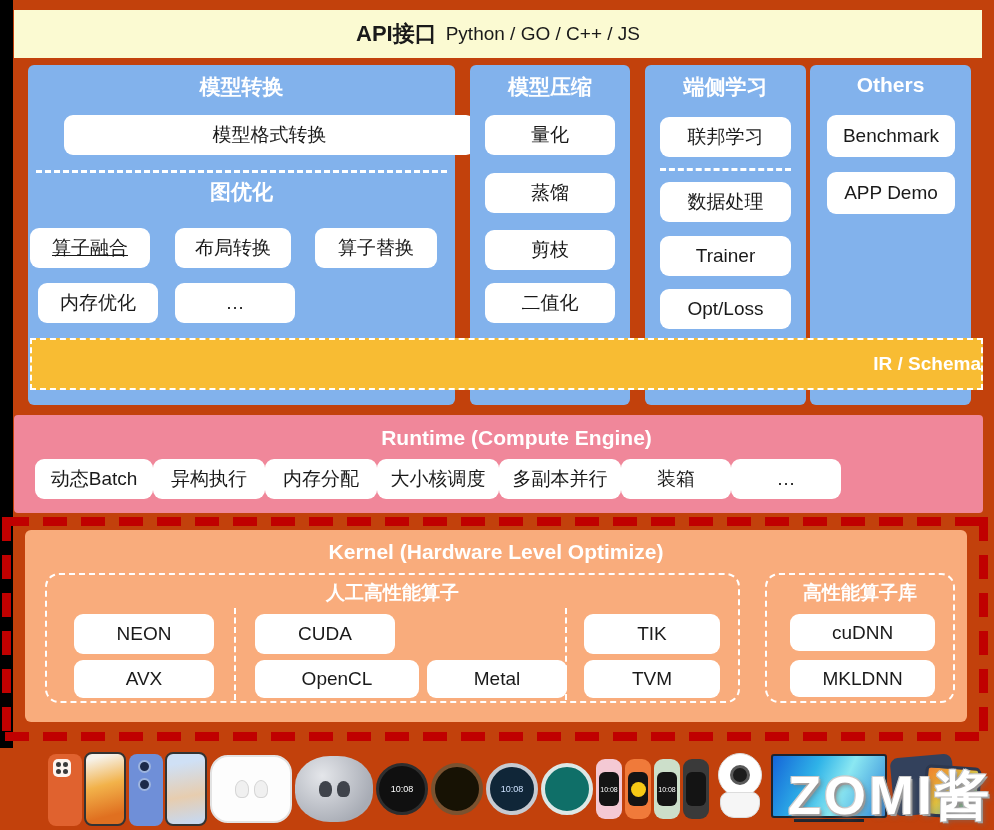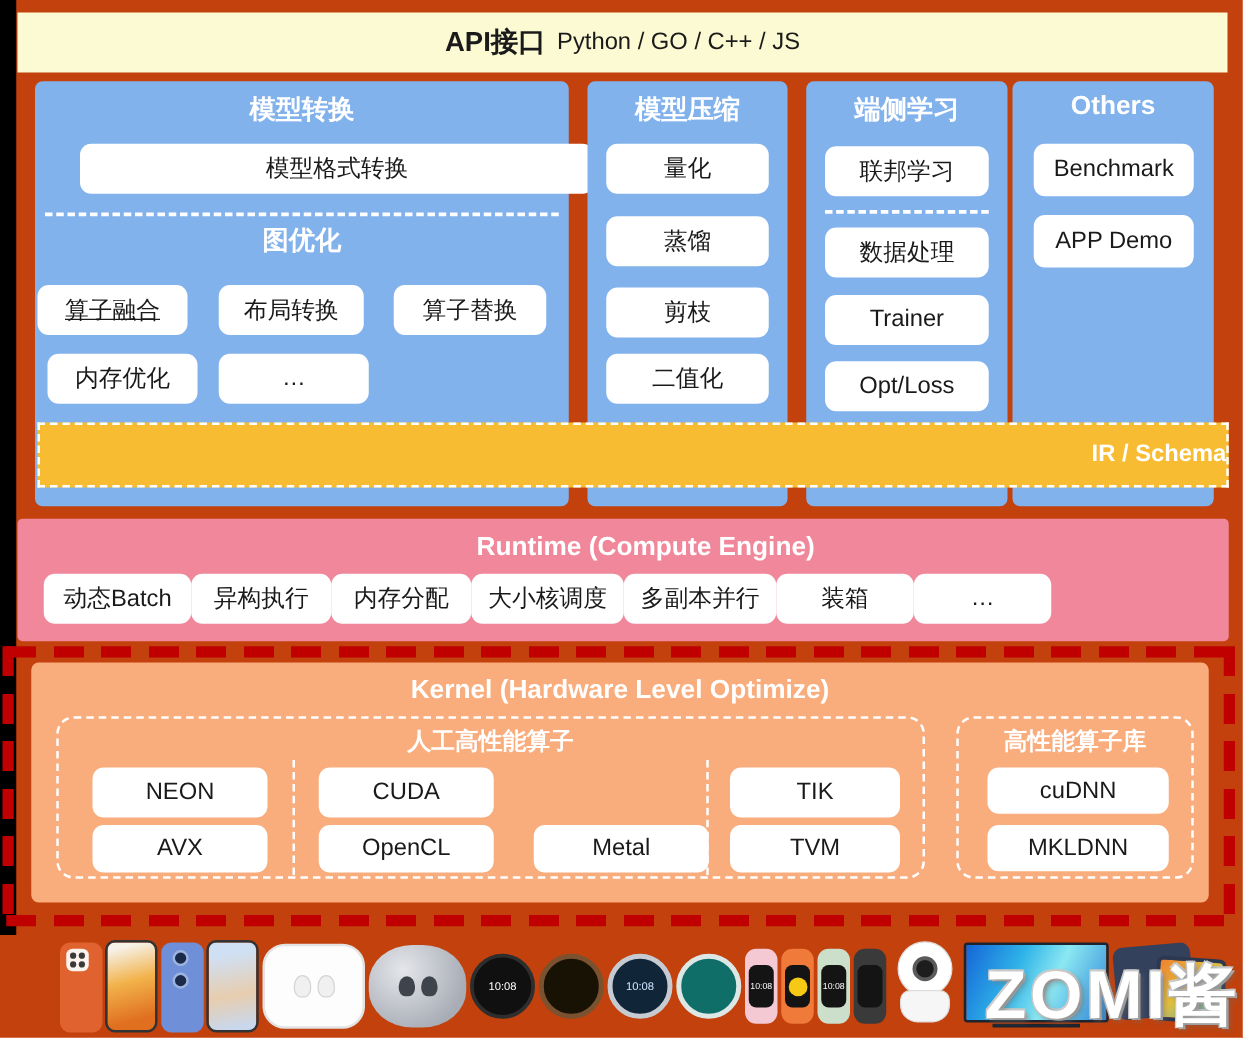--- a/index.html
+++ b/index.html
@@ -196,21 +196,21 @@
     <div class="kernel-title">Kernel (Hardware Level Optimize)</div>
 
     <div class="kgroup" style="left:20px; top:43px; width:695px; height:130px;">
       <div class="kgroup-title">人工高性能算子</div>
       <div class="ksep" style="left:187px;"></div>
       <div class="ksep" style="left:518px;"></div>
       <div class="kbox" style="left:27px; top:39px; width:140px; height:40px;">NEON</div>
       <div class="kbox" style="left:208px; top:39px; width:140px; height:40px;">CUDA</div>
       <div class="kbox" style="left:537px; top:39px; width:136px; height:40px;">TIK</div>
       <div class="kbox" style="left:27px; top:85px; width:140px; height:38px;">AVX</div>
-      <div class="kbox" style="left:208px; top:85px; width:140px; height:38px;">OpenCL</div>
+      <div class="kbox" style="left:208px; top:85px; width:164px; height:38px;">OpenCL</div>
       <div class="kbox" style="left:362px; top:85px; width:140px; height:38px;margin-left:18px;">Metal</div>
       <div class="kbox" style="left:537px; top:85px; width:136px; height:38px;">TVM</div>
     </div>
 
     <div class="kgroup" style="left:740px; top:43px; width:190px; height:130px;">
       <div class="kgroup-title">高性能算子库</div>
       <div class="kbox" style="left:23px; top:39px; width:145px; height:37px;">cuDNN</div>
       <div class="kbox" style="left:23px; top:85px; width:145px; height:37px;">MKLDNN</div>
     </div>
   </div>

